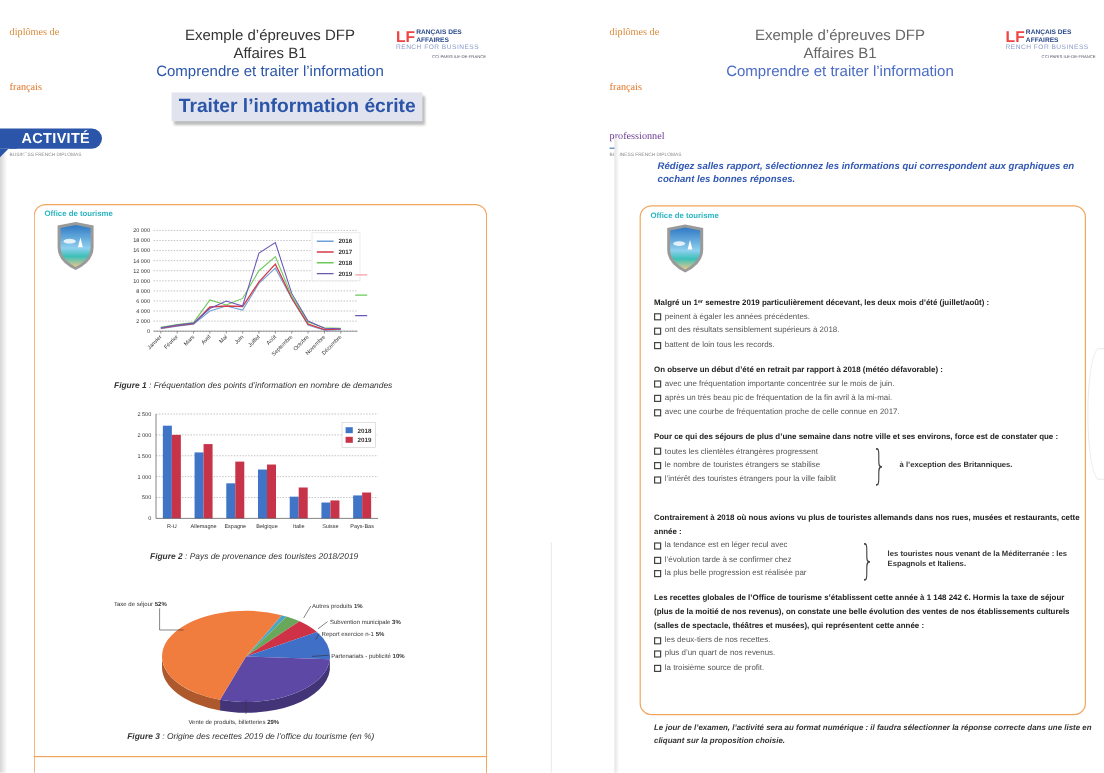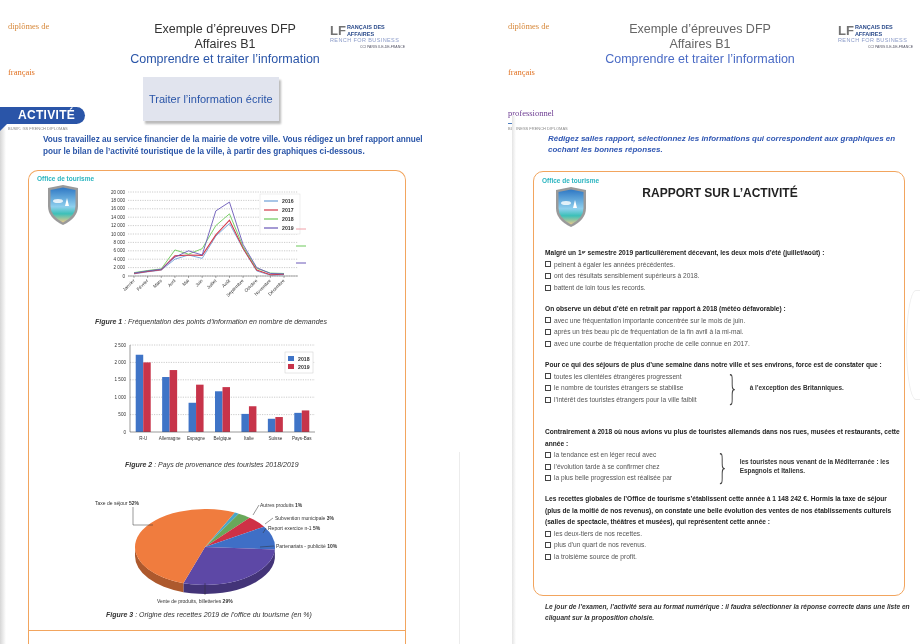--- a/index.html
+++ b/index.html
@@ -18,27 +18,27 @@
   .dfp-logo .l1 { color: #d7883a; }
   .dfp-logo .l2 { color: #6b3a91; margin-top: 32px; }
   .dfp-logo .l3 { color: #e0701f; margin-top: 36px; }
   .dfp-logo .sub { margin-top: 4px; font-family: "Liberation Sans", sans-serif; font-size: 4px; line-height: 5px; color: #888; border-top: 1px solid #4a7bbd; width: 6px; padding-top: 2px; white-space: nowrap; }
   .hdr-title { position: absolute; top: 22px; text-align: center; font-size: 12.5px; line-height: 15px; color: #333; }
   .hdr-title .blue { color: #2a55a8; font-weight: normal; font-size: 12.5px; }
   #page-left .hdr-title { left: 100px; width: 250px; }
   #page-right .hdr-title { left: 85px; width: 230px; color: #666; }
   #page-right .hdr-title .blue { color: #4a6bc5; }
   .fda-logo { position: absolute; top: 24px; font-size: 5.5px; line-height: 6.5px; font-weight: bold; color: #2a4a8a; }
-  .fda-logo .mark { float: left; font-size: 13px; line-height: 13px; color: #737373; margin-right: 1px; }
+  .fda-logo .mark { float: left; font-size: 13px; line-height: 13px; color: #ef4444; margin-right: 1px; }
   .fda-logo .l2 { font-weight: normal; color: #8a9ac8; letter-spacing: 0.4px; }
   .fda-logo .l3 { font-size: 3.5px; color: #556; margin-left: 30px; font-weight: normal; }
   #page-left .fda-logo { left: 330px; }
   #page-right .fda-logo { left: 338px; }
 
-  .section-pill { position: absolute; left: 143px; top: 77px; background: #e1e4ee; color: #2a55a8; font-weight: normal; font-size: 11px; padding: 16px 6px; box-shadow: 2px 3px 2px #bbb; }
+  .section-pill { position: absolute; left: 143px; top: 77px; background: #e1e4ee; color: #2a55a8; font-weight: bold; font-size: 16px; padding: 3px 6px; box-shadow: 2px 3px 2px #bbb; }
 
   .activite { position: absolute; left: 0; top: 107px; width: 85px; height: 17px; background: #2a55a8; color: #fff; font-weight: bold; font-size: 12px; line-height: 17px; padding-left: 18px; border-radius: 0 9px 9px 0; letter-spacing: 0.3px; }
   .activite-tail { position: absolute; left: 0; top: 124px; width: 0; height: 0; border-top: 7px solid #2a55a8; border-right: 7px solid transparent; }
   .left-rule { position: absolute; left: 0; top: 124px; width: 6px; height: 520px; background: linear-gradient(to right, #d6d6d6, #fff); }
 
   .intro { position: absolute; left: 43px; top: 134px; width: 380px; font-size: 8.2px; line-height: 12px; color: #2a55a8; font-weight: bold; }
 
   .orange-box { position: absolute; border: 1.4px solid #f2a55e; border-radius: 10px; }
   #left-box { left: 28px; top: 170px; width: 378px; height: 480px; border-bottom: none; border-radius: 10px 10px 0 0; }
   .left-bottom-rule { position: absolute; left: 28px; top: 630px; width: 378px; height: 1.4px; background: #f2a55e; }
@@ -91,21 +91,20 @@
     <div class="l2">RENCH FOR BUSINESS</div>
     <div class="l3">CCI PARIS ILE-DE-FRANCE</div>
   </div>
 
   <div class="section-pill">Traiter l’information écrite</div>
 
   <div class="left-rule"></div>
   <div class="activite">ACTIVITÉ 1</div>
   <div class="activite-tail"></div>
 
-  <div class="intro">Vous travaillez au service financier de la mairie de votre ville. Vous rédigez un bref rapport annuel pour le bilan de l’activité touristique de la ville, à partir des graphiques ci-dessous.</div>
 
   <div class="orange-box" id="left-box"></div>
   <div class="left-bottom-rule"></div>
 
   <div class="office-label" style="left:37px;top:175px;">Office de tourisme</div>
   <svg class="shield" style="left:45px;top:184px;" viewBox="0 0 36 42">
     <defs>
       <linearGradient id="sky1" x1="0" y1="0" x2="0" y2="1">
         <stop offset="0" stop-color="#2f78c4"></stop>
           <stop offset="0.55" stop-color="#8fd0ee"></stop>
@@ -310,21 +309,20 @@
         <stop offset="0.75" stop-color="#3cc0b8"></stop>
         <stop offset="1" stop-color="#e9c88a"></stop>
     </linearGradient>
   </defs>
   <path d="M3 4 L18 1 L33 4 L33 22 Q33 34 18 41 Q3 34 3 22 Z" fill="#9a9a9a"></path>
   <path d="M5.5 6 L18 3.5 L30.5 6 L30.5 22 Q30.5 32 18 38.5 Q5.5 32 5.5 22 Z" fill="url(#sky2)"></path>
   <ellipse cx="13" cy="17" rx="5" ry="2" fill="#ffffff" opacity="0.8"></ellipse>
   <path d="M20 22 L22 14 L24 22 Z" fill="#fff"></path>
 </svg>
 <div class="report-title">
-  <div>RAPPORT SUR L’ACTIVITÉ</div>
 </div>
 
 <div class="q-block" style="top:247px;">
   <div class="q-head">Malgré un 1ᵉʳ semestre 2019 particulièrement décevant, les deux mois d’été (juillet/août) :</div>
   <label class="opt">
       <span class="cb"></span>
       <span>peinent à égaler les années précédentes.</span>
     </label>
   <label class="opt">
       <span class="cb"></span>

